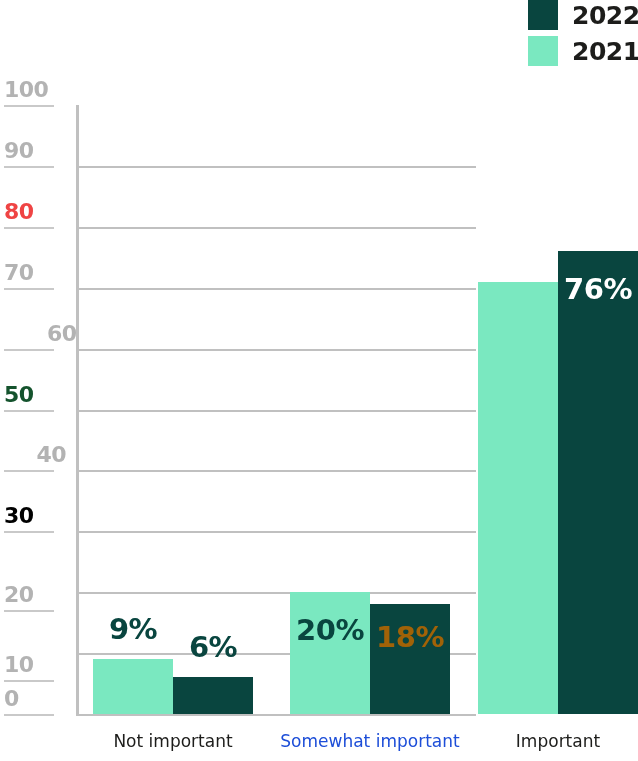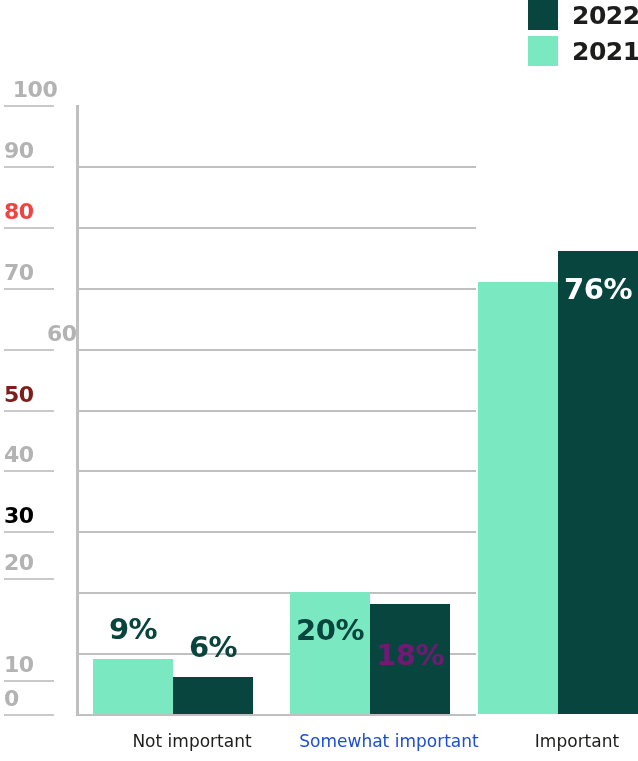--- a/index.html
+++ b/index.html
@@ -124,21 +124,20 @@
   
   .catlabel {
     position: absolute;
     top: 733px;
     font-size: 17px;
     color: #1d1d1b;
     line-height: 1;
     text-align: left;
     white-space: nowrap;
     transform: translateX(-50%);
-    margin-left: 19px;
   }
 </style>
 </head>
 <body>
 
 <div id="chart-root">
 
   <div class="legend">
     <div class="legend-row">
       <span class="legend-swatch" id="sw0" style="background: rgb(9, 69, 63);"></span>
@@ -159,53 +158,53 @@
       <div class="gridline" style="top: 243.6px; background: rgb(192, 192, 192);"></div>
       <div class="gridline" style="top: 304.5px; background: rgb(192, 192, 192);"></div>
       <div class="gridline" style="top: 365.4px; background: rgb(192, 192, 192);"></div>
       <div class="gridline" style="top: 426.3px; background: rgb(192, 192, 192);"></div>
       <div class="gridline" style="top: 487.2px; background: rgb(192, 192, 192);"></div>
       <div class="gridline" style="top: 548.1px; background: rgb(192, 192, 192);"></div>
       <div class="gridline" style="top: 609px; background: rgb(192, 192, 192);"></div>
     </div>
 
   <div id="yticks-layer">
-      <div class="ytick" style="top: 79px; text-align: center;">
+      <div class="ytick" style="top: 79px;">
         <span class="ytick-text" style="color: rgb(179, 179, 179);">100</span>
         <span class="ytick-rule"></span>
       </div>
       <div class="ytick" style="top: 139.9px;">
         <span class="ytick-text" style="color: rgb(179, 179, 179);">90</span>
         <span class="ytick-rule"></span>
       </div>
       <div class="ytick" style="top: 200.8px;">
         <span class="ytick-text" style="color: #ef4444;">80</span>
         <span class="ytick-rule"></span>
       </div>
       <div class="ytick" style="top: 261.7px;">
         <span class="ytick-text" style="color: rgb(179, 179, 179);">70</span>
         <span class="ytick-rule"></span>
       </div>
       <div class="ytick" style="top: 322.6px;">
         <span class="ytick-text" style="color: rgb(179, 179, 179); margin-left: 43px;">60</span>
         <span class="ytick-rule"></span>
       </div>
       <div class="ytick" style="top: 383.5px;">
-        <span class="ytick-text" style="color: #7f1d1d;">50</span>
-        <span class="ytick-rule"></span>
-      </div>
-      <div class="ytick" style="top: 444.4px;">
+        <span class="ytick-text" style="color: #14532d;">50</span>
+        <span class="ytick-rule"></span>
+      </div>
+      <div class="ytick" style="top: 444.4px; text-align: right;">
         <span class="ytick-text" style="color: rgb(179, 179, 179);">40</span>
         <span class="ytick-rule"></span>
       </div>
       <div class="ytick" style="top: 505.3px;">
         <span class="ytick-text" style="color: #000000;">30</span>
         <span class="ytick-rule"></span>
       </div>
-      <div class="ytick" style="top: 552px;">
+      <div class="ytick" style="top: 584px;">
         <span class="ytick-text" style="color: rgb(179, 179, 179);">20</span>
         <span class="ytick-rule"></span>
       </div>
       <div class="ytick" style="top: 654px;">
         <span class="ytick-text" style="color: rgb(179, 179, 179);">10</span>
         <span class="ytick-rule"></span>
       </div>
       <div class="ytick" style="top: 688px;">
         <span class="ytick-text" style="color: rgb(179, 179, 179);">0</span>
         <span class="ytick-rule"></span>
@@ -213,21 +212,21 @@
     </div>
 
   <div class="bars-layer" id="bars-layer">
       <div class="bar-el" style="left: 93px; top: 554.19px; height: 54.81px; background: rgb(122, 232, 192);"></div>
       <div class="bar-value" style="top: 510.19px; color: rgb(9, 69, 63); left: 133px; transform: translateX(-50%);">9%</div>
       <div class="bar-el" style="left: 173px; top: 572.46px; height: 36.54px; background: rgb(9, 69, 63);"></div>
       <div class="bar-value" style="top: 528.46px; color: rgb(9, 69, 63); left: 213px; transform: translateX(-50%);">6%</div>
       <div class="bar-el" style="left: 290px; top: 487.2px; height: 121.8px; background: rgb(122, 232, 192);"></div>
       <div class="bar-value" style="top: 511.2px; color: rgb(9, 69, 63); left: 330px; transform: translateX(-50%);">20%</div>
       <div class="bar-el" style="left: 370px; top: 499.38px; height: 109.62px; background: rgb(9, 69, 63);"></div>
-      <div class="bar-value" style="top: 536px; color: #701a75; left: 410px; transform: translateX(-50%);">18%</div>
+      <div class="bar-value" style="top: 518px; color: #a16207; left: 410px; transform: translateX(-50%);">18%</div>
       <div class="bar-el" style="left: 478px; top: 176.61px; height: 432.39px; background: rgb(122, 232, 192);"></div>
       <div class="bar-el" style="left: 558px; top: 146.16px; height: 462.84px; background: rgb(9, 69, 63);"></div>
       <div class="bar-value" style="top: 170.16px; color: rgb(255, 255, 255); left: 598px; transform: translateX(-50%);">76%</div>
     </div>
 
   <div id="catlabels-layer">
       <div class="catlabel" style="left: 173px; color: rgb(29, 29, 27);">Not important</div>
       <div class="catlabel" style="left: 370px; color: #1d4ed8;">Somewhat important</div>
       <div class="catlabel" style="left: 558px; color: rgb(29, 29, 27);">Important</div>
     </div>

